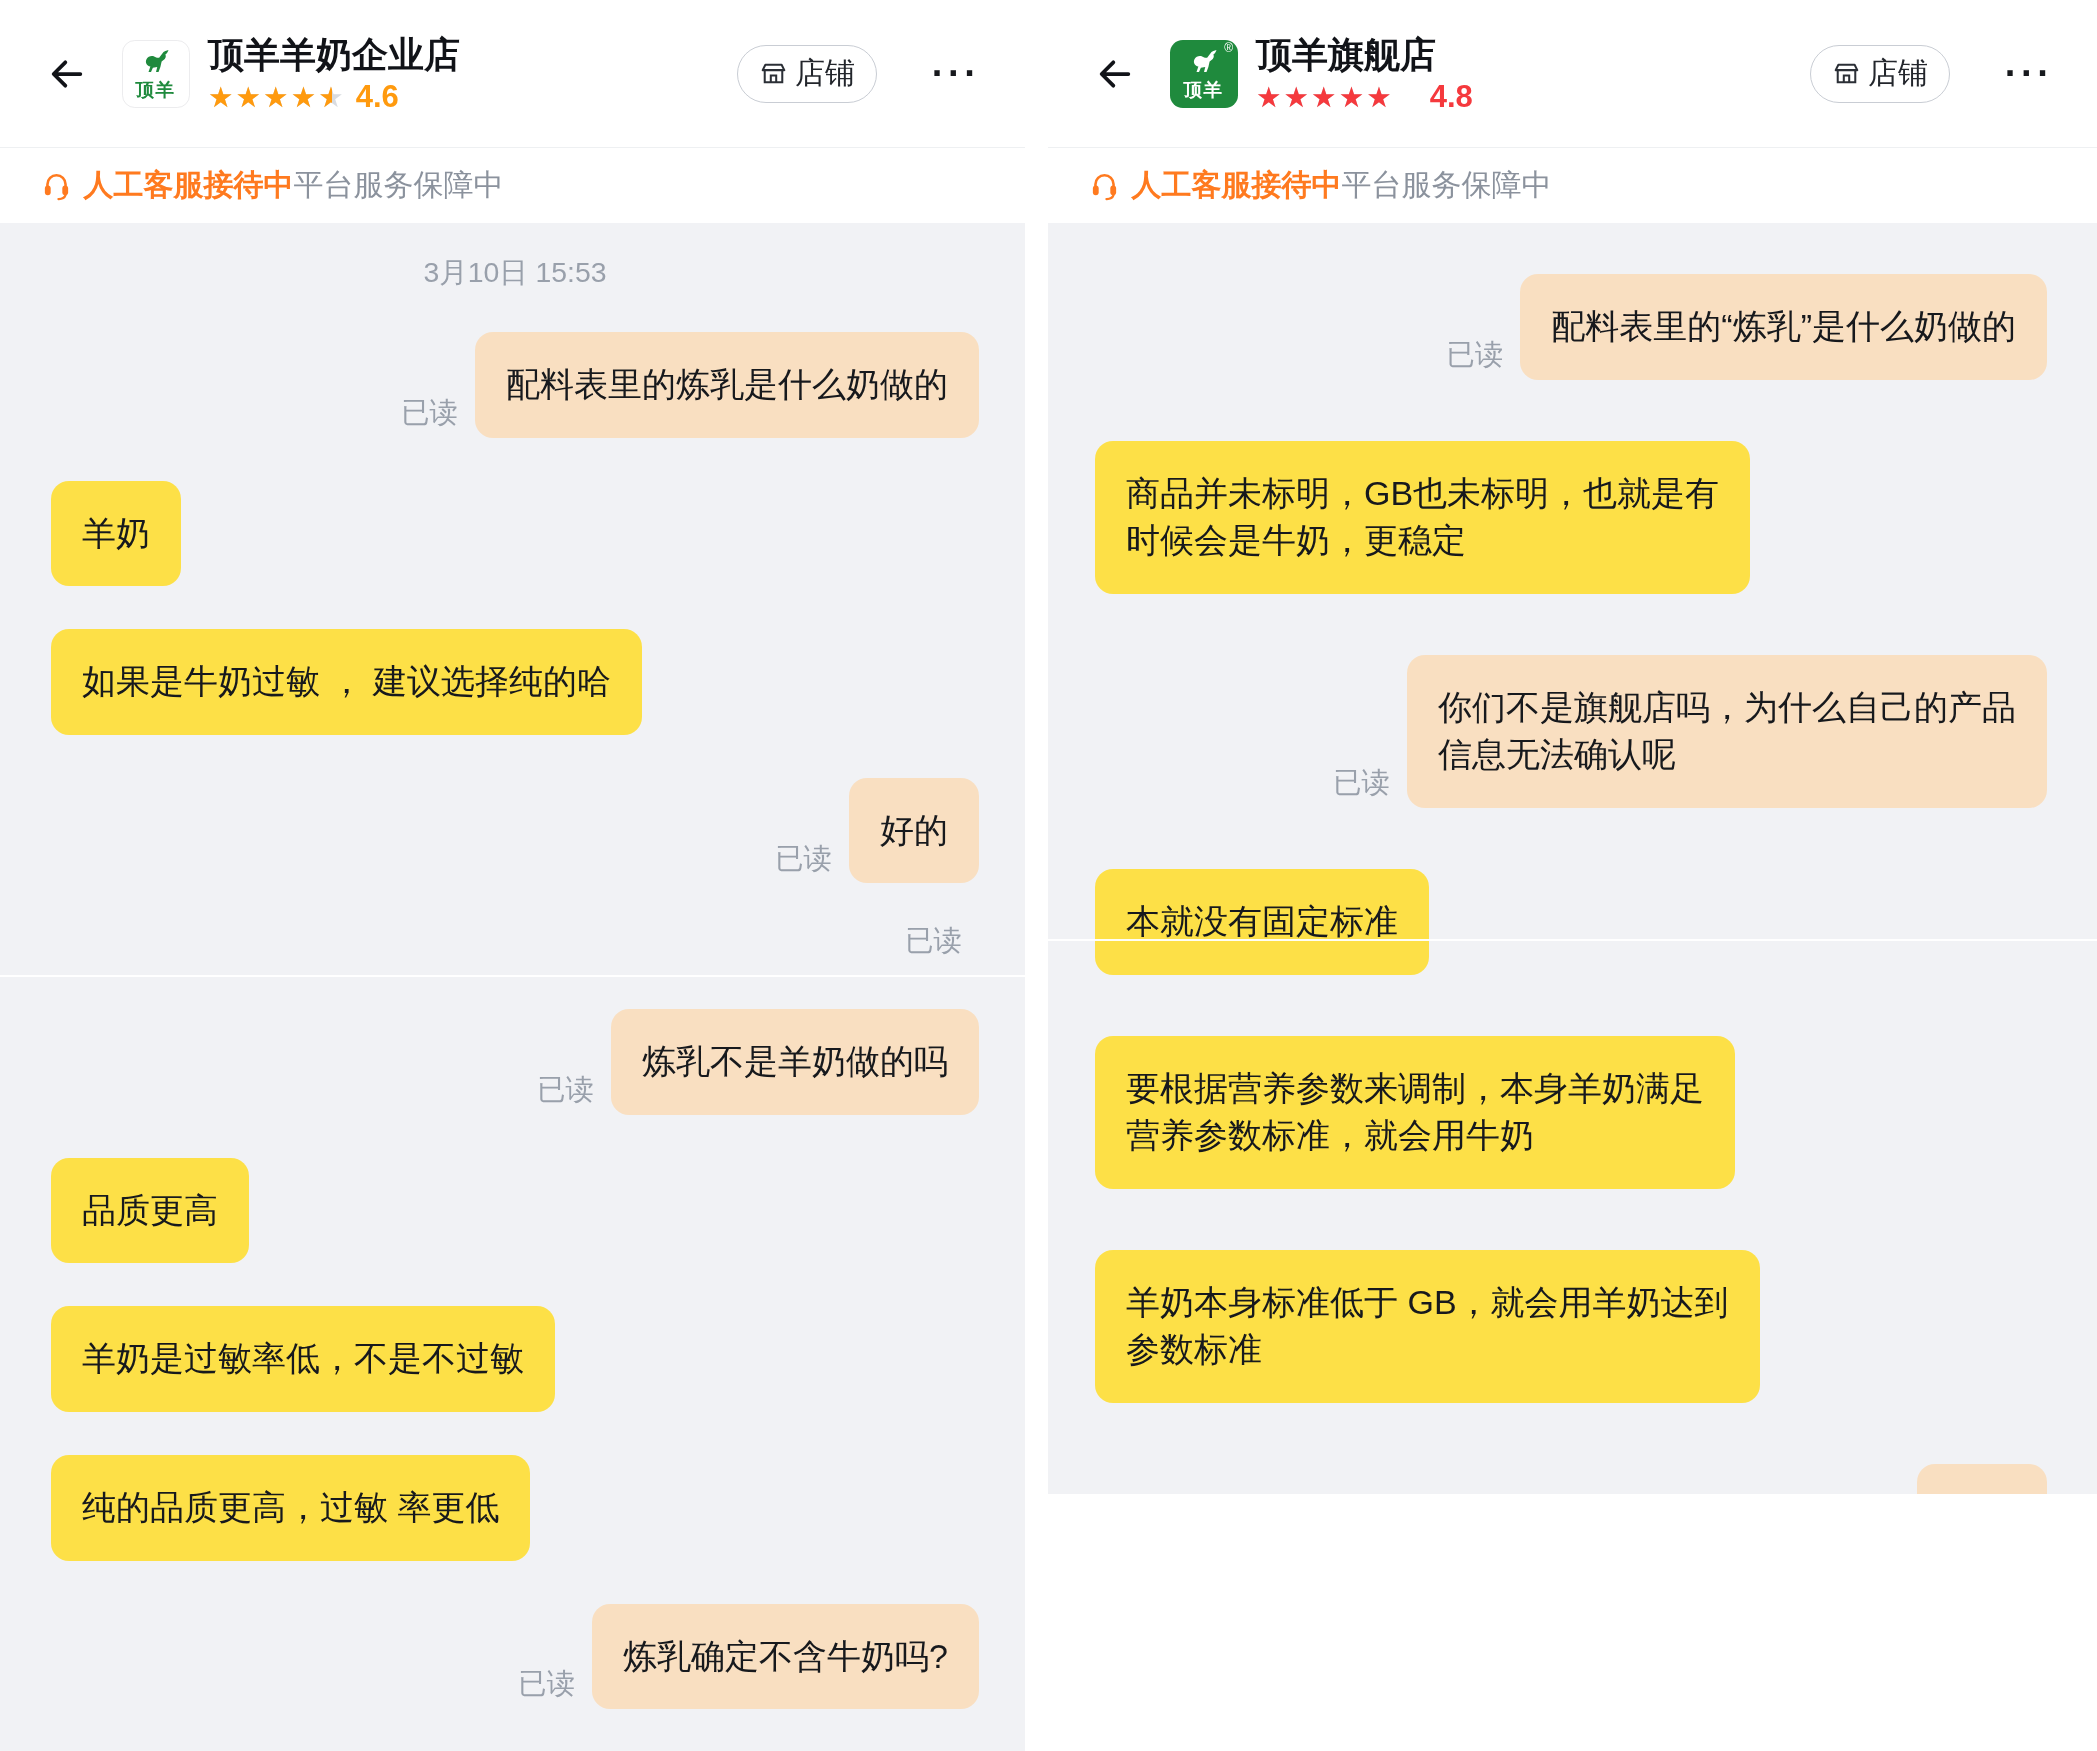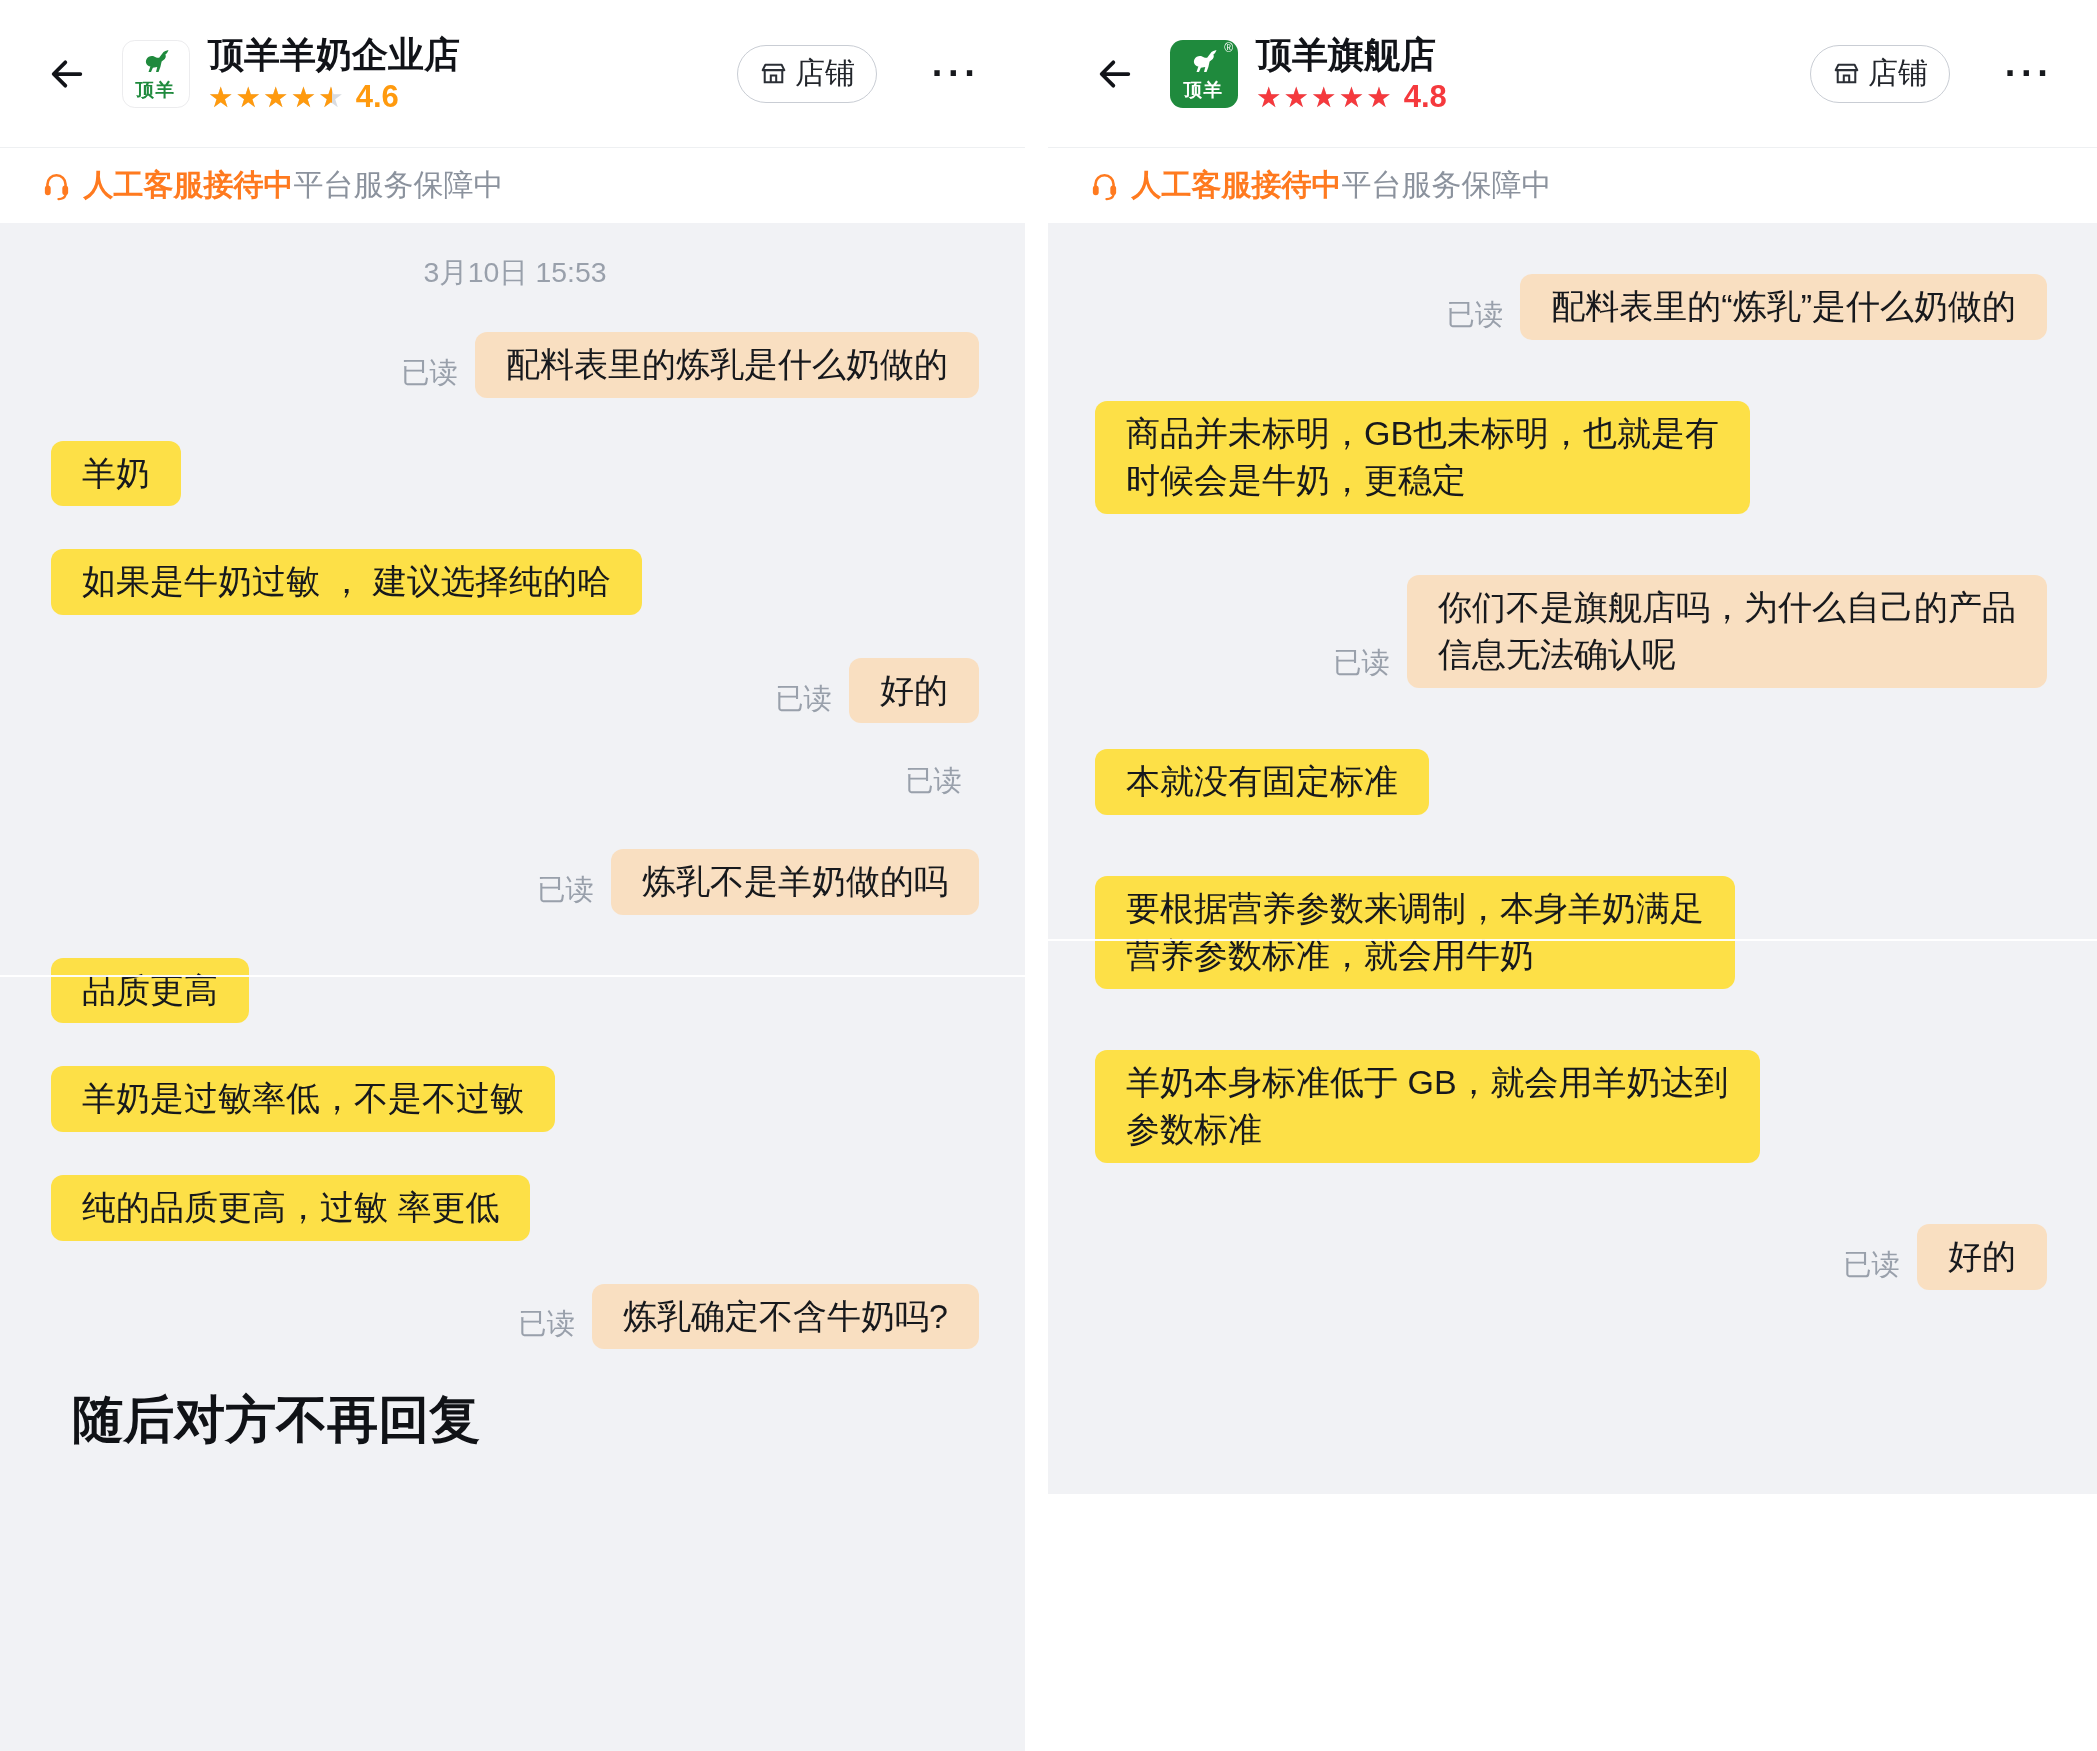--- a/index.html
+++ b/index.html
@@ -42,21 +42,21 @@
   .titleblock{display:flex;flex-direction:column;justify-content:center;min-width:0;}
   .store-title{font-size:36px;font-weight:700;color:#111318;line-height:1.1;white-space:nowrap;}
   .rating-row{display:flex;align-items:center;gap:10px;margin-top:7.1px;}
   .stars{position:relative;display:inline-block;font-size:28.4px;line-height:1;letter-spacing:2.1px;}
   .stars-bg{color:#d9dce1;}
   .stars-fg{position:absolute;left:0;top:0;display:inline-block;overflow:hidden;white-space:nowrap;}
   .panel-left .stars-fg{color:var(--rating-orange);}
   .panel-right .stars-fg{color:var(--rating-red);}
   .rating-value{font-size:31px;font-weight:700;line-height:1;}
   .panel-left .rating-value{color:var(--rating-orange);}
-  .panel-right .rating-value{color:var(--rating-red);}
+  .panel-right .rating-value{color:var(--rating-red);margin-left:26px;}
   .spacer{flex:1;}
   .shop-btn{
     display:flex;align-items:center;gap:8.5px;height:58px;padding:0 21.3px;
     border:1.8px solid #c9cdd4;border-radius:30px;font-size:30px;color:#23262c;flex:none;
   }
   .more-btn{flex:none;margin-left:20px;font-size:38px;font-weight:700;letter-spacing:3.6px;color:#17191d;}
 
   
   .banner{
     height:75px;display:flex;align-items:center;justify-content:flex-start;
@@ -70,21 +70,21 @@
     position:relative;background:var(--chat-bg);overflow:hidden;
   }
   .chat-left{height:1635px;padding:0 46px 0 51px;}
   .chat-right{height:1271px;padding:51px 51px 0 47px;}
   .timestamp{text-align:center;font-size:28.4px;color:var(--muted);margin:31px 0 40px;}
   .row{display:flex;align-items:flex-end;margin-bottom:43px;}
   .chat-right .row{margin-bottom:61px;}
   .row.user{justify-content:flex-end;}
   .read{flex:none;font-size:28.4px;color:var(--muted);margin:0 17px 11.4px 0;line-height:1;}
   .bubble{
-    max-width:789px;padding:9px 31px;font-size:34px;line-height:1.40;border-radius:12px;
+    max-width:789px;padding:29px 31px;font-size:34px;line-height:1.40;border-radius:18px;
     color:#17191d;white-space:pre-wrap;word-break:break-word;
   }
   .user-bubble{background:var(--user-bubble);}
   .store-bubble{background:#fde047;}
   .seam{position:absolute;left:0;right:0;height:2.1px;background:rgba(255,255,255,0.95);}
   .seam-left{top:752px;}
   .seam-right{top:716px;}
   .footer-note{margin:31px 0 0 21.3px;font-size:51px;font-weight:700;line-height:1.1;color:#101216;}
 </style>
 </head>

